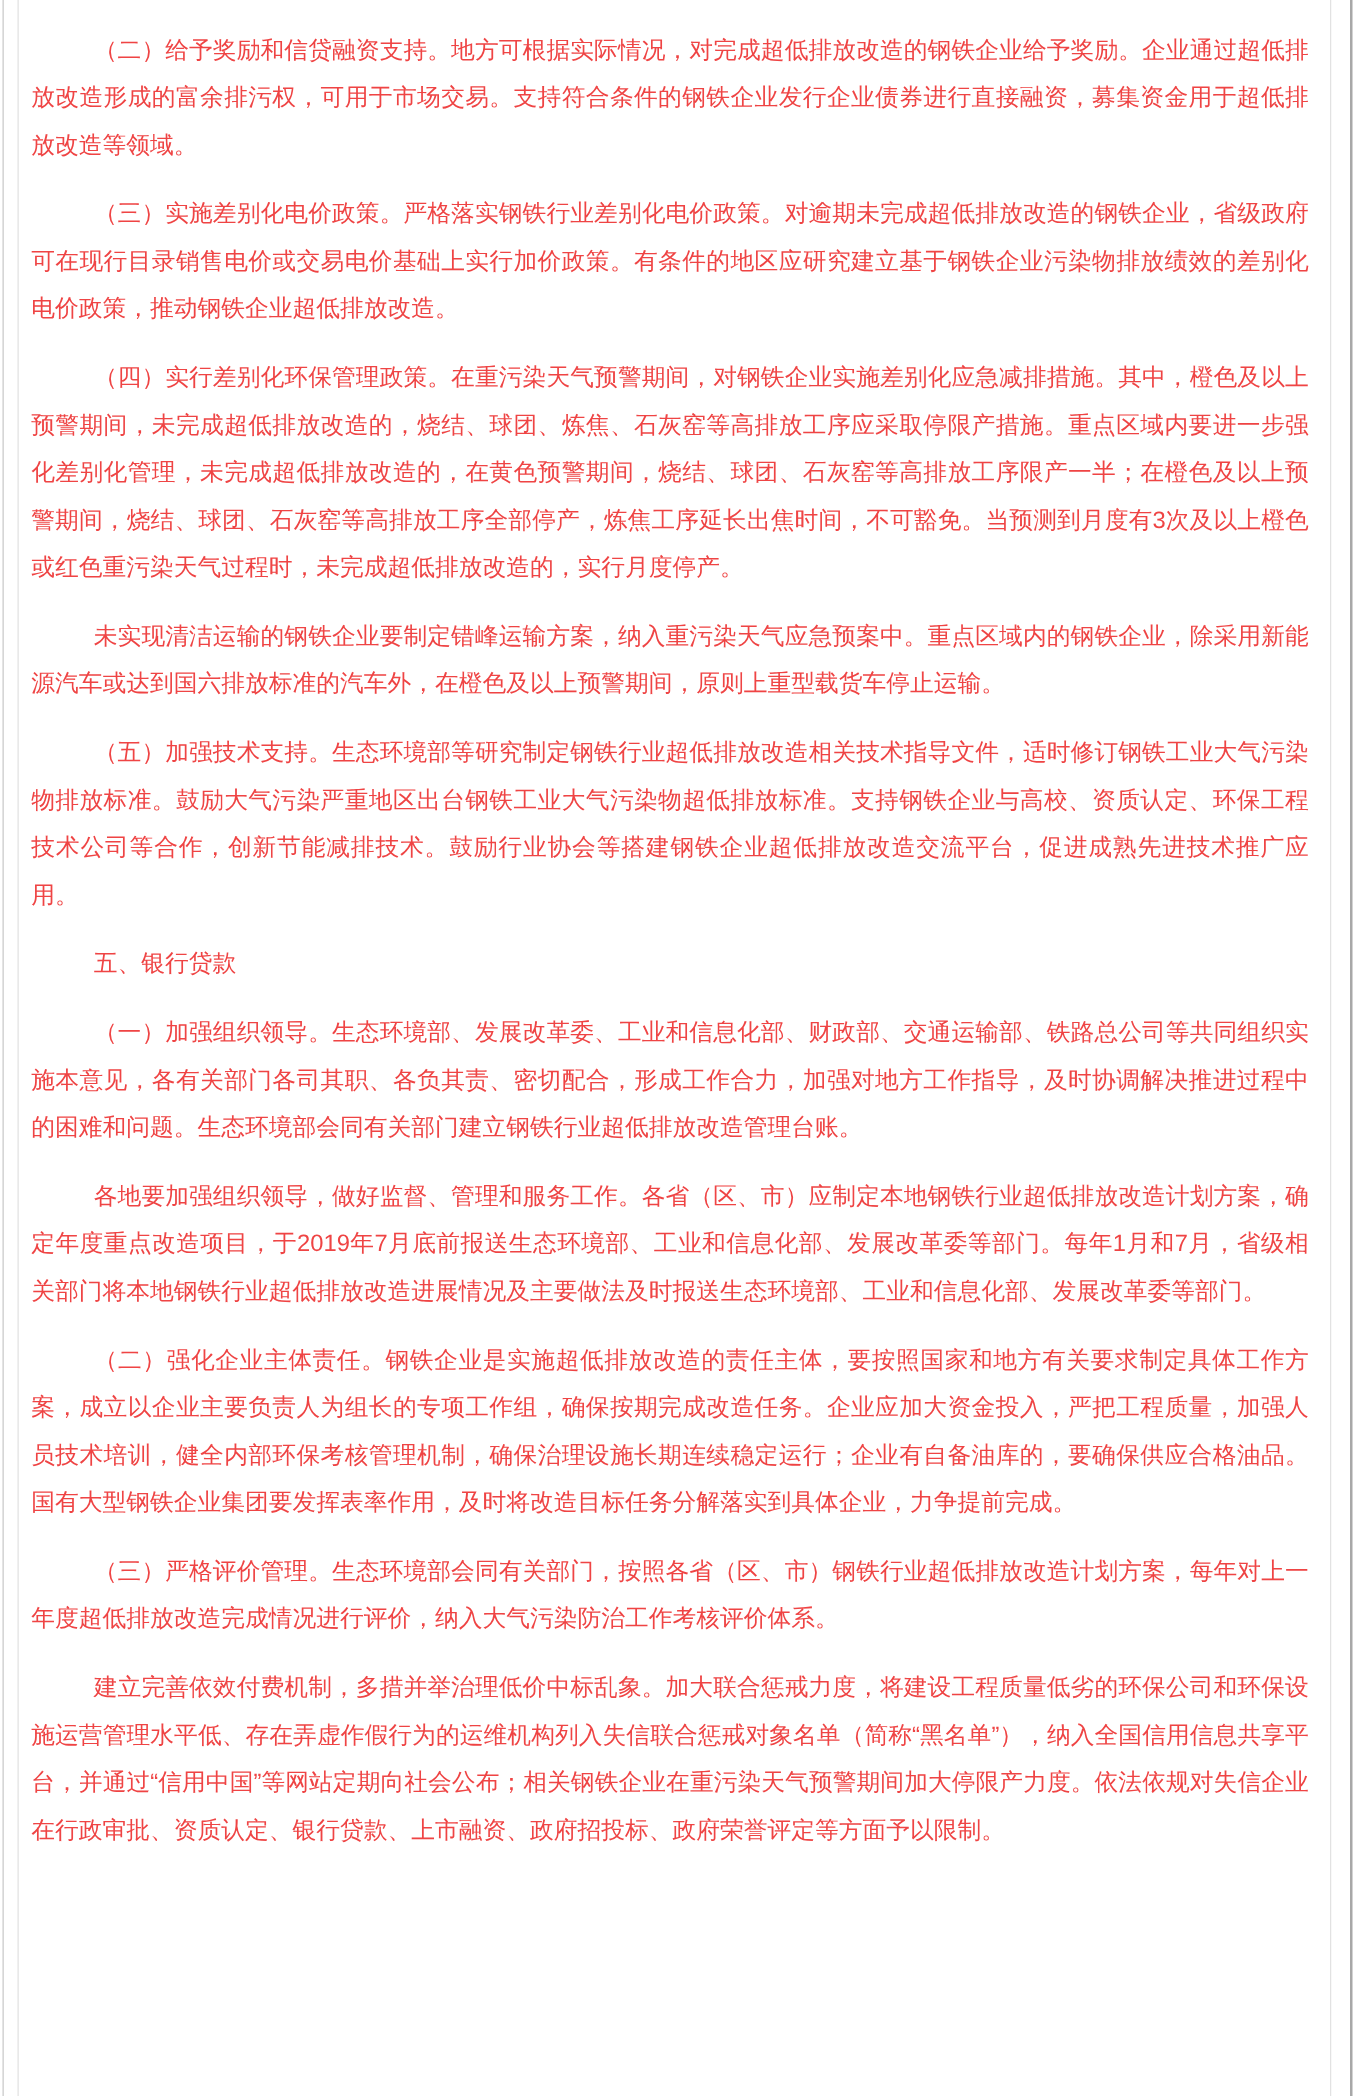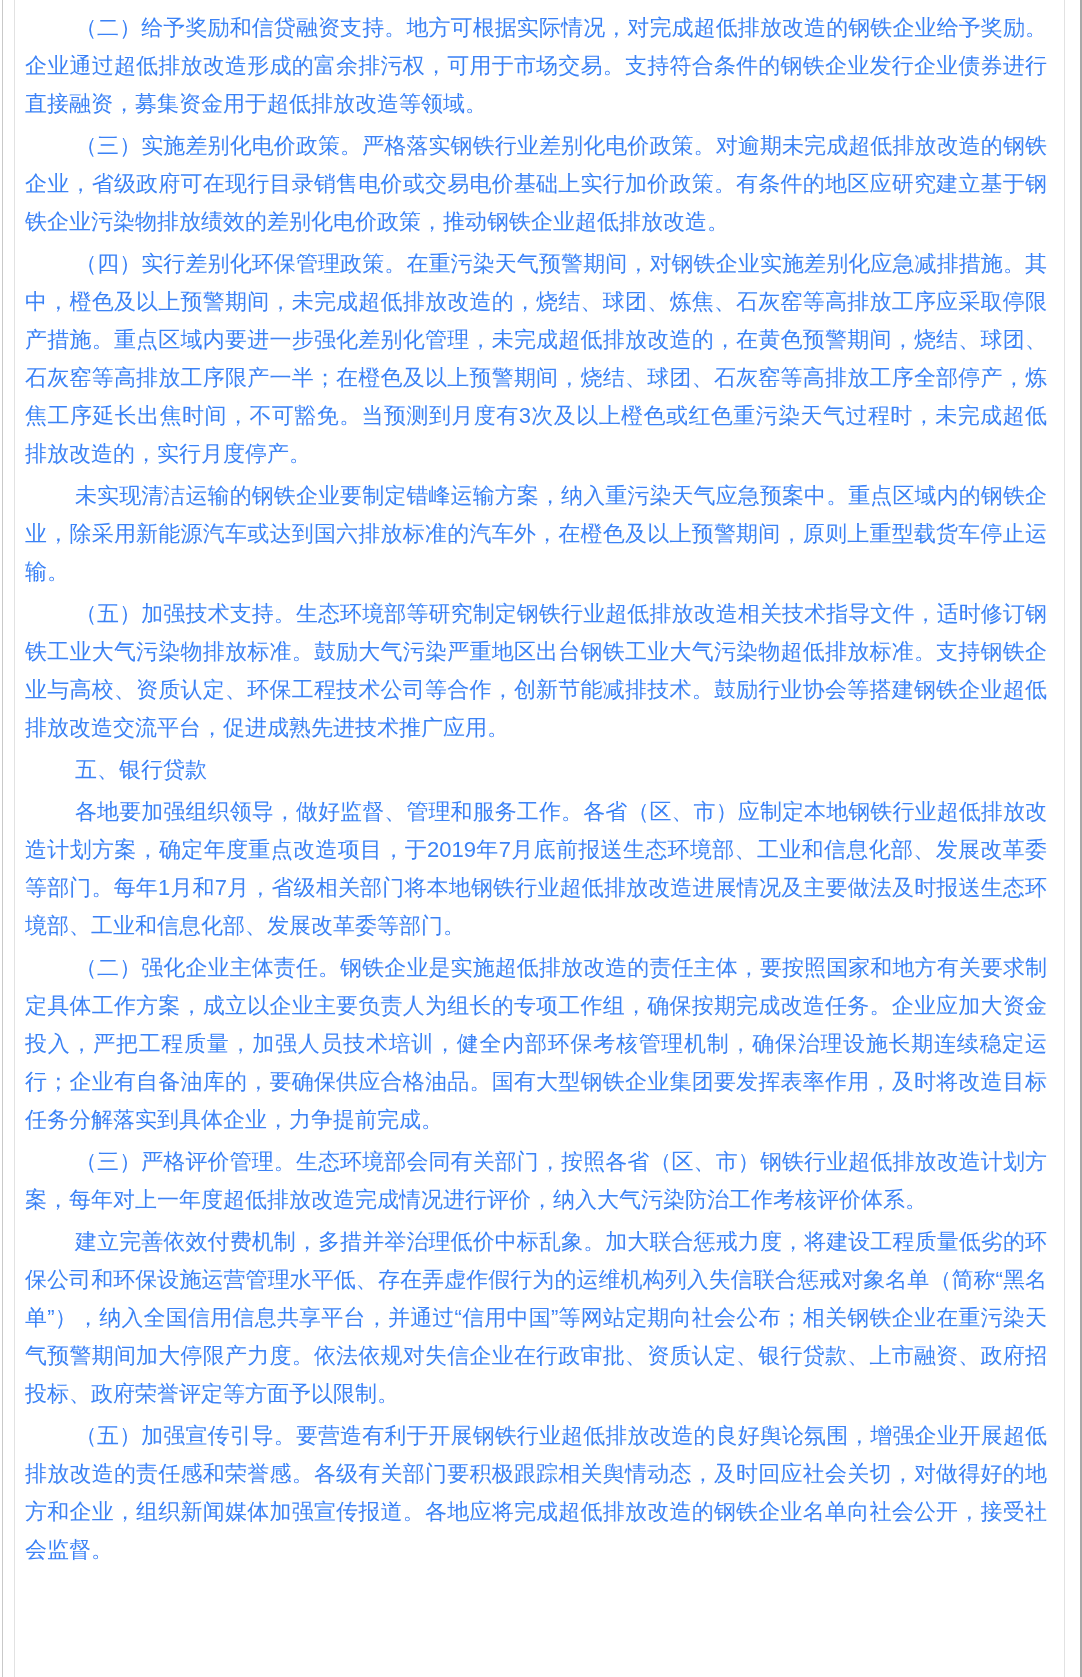--- a/index.html
+++ b/index.html
@@ -40,43 +40,43 @@
   }
   .document-body {
     position: absolute;
     left: 25px;
     top: 0;
     width: 1022px;
     padding-top: 5px;
     color: #333333;
   }
   .document-body p {
-    margin: 4px 0 3px 0;
-    font-size: 22px;
+    margin: 17px 0 3px 0;
+    font-size: 19px;
     line-height: 38px;
     text-align: justify;
     text-indent: 50px;
     word-break: break-all;
-    color: #3b82f6;
+    color: #ef4444;
   }
 </style>
 </head>
 <body>
 
 <div class="window-left-edge"></div>
 <div class="panel-left-border"></div>
 <div class="panel-right-border"></div>
 <div class="window-right-edge"></div>
 
 <div class="document-body">
   <p>（二）给予奖励和信贷融资支持。地方可根据实际情况，对完成超低排放改造的钢铁企业给予奖励。企业通过超低排放改造形成的富余排污权，可用于市场交易。支持符合条件的钢铁企业发行企业债券进行直接融资，募集资金用于超低排放改造等领域。</p>
   <p>（三）实施差别化电价政策。严格落实钢铁行业差别化电价政策。对逾期未完成超低排放改造的钢铁企业，省级政府可在现行目录销售电价或交易电价基础上实行加价政策。有条件的地区应研究建立基于钢铁企业污染物排放绩效的差别化电价政策，推动钢铁企业超低排放改造。</p>
   <p>（四）实行差别化环保管理政策。在重污染天气预警期间，对钢铁企业实施差别化应急减排措施。其中，橙色及以上预警期间，未完成超低排放改造的，烧结、球团、炼焦、石灰窑等高排放工序应采取停限产措施。重点区域内要进一步强化差别化管理，未完成超低排放改造的，在黄色预警期间，烧结、球团、石灰窑等高排放工序限产一半；在橙色及以上预警期间，烧结、球团、石灰窑等高排放工序全部停产，炼焦工序延长出焦时间，不可豁免。当预测到月度有3次及以上橙色或红色重污染天气过程时，未完成超低排放改造的，实行月度停产。</p>
   <p>未实现清洁运输的钢铁企业要制定错峰运输方案，纳入重污染天气应急预案中。重点区域内的钢铁企业，除采用新能源汽车或达到国六排放标准的汽车外，在橙色及以上预警期间，原则上重型载货车停止运输。</p>
   <p>（五）加强技术支持。生态环境部等研究制定钢铁行业超低排放改造相关技术指导文件，适时修订钢铁工业大气污染物排放标准。鼓励大气污染严重地区出台钢铁工业大气污染物超低排放标准。支持钢铁企业与高校、资质认定、环保工程技术公司等合作，创新节能减排技术。鼓励行业协会等搭建钢铁企业超低排放改造交流平台，促进成熟先进技术推广应用。</p>
   <p>五、银行贷款</p>
+  <p>（一）加强组织领导。生态环境部、发展改革委、工业和信息化部、财政部、交通运输部、铁路总公司等共同组织实施本意见，各有关部门各司其职、各负其责、密切配合，形成工作合力，加强对地方工作指导，及时协调解决推进过程中的困难和问题。生态环境部会同有关部门建立钢铁行业超低排放改造管理台账。</p>
   <p>各地要加强组织领导，做好监督、管理和服务工作。各省（区、市）应制定本地钢铁行业超低排放改造计划方案，确定年度重点改造项目，于2019年7月底前报送生态环境部、工业和信息化部、发展改革委等部门。每年1月和7月，省级相关部门将本地钢铁行业超低排放改造进展情况及主要做法及时报送生态环境部、工业和信息化部、发展改革委等部门。</p>
   <p>（二）强化企业主体责任。钢铁企业是实施超低排放改造的责任主体，要按照国家和地方有关要求制定具体工作方案，成立以企业主要负责人为组长的专项工作组，确保按期完成改造任务。企业应加大资金投入，严把工程质量，加强人员技术培训，健全内部环保考核管理机制，确保治理设施长期连续稳定运行；企业有自备油库的，要确保供应合格油品。国有大型钢铁企业集团要发挥表率作用，及时将改造目标任务分解落实到具体企业，力争提前完成。</p>
   <p>（三）严格评价管理。生态环境部会同有关部门，按照各省（区、市）钢铁行业超低排放改造计划方案，每年对上一年度超低排放改造完成情况进行评价，纳入大气污染防治工作考核评价体系。</p>
   <p>建立完善依效付费机制，多措并举治理低价中标乱象。加大联合惩戒力度，将建设工程质量低劣的环保公司和环保设施运营管理水平低、存在弄虚作假行为的运维机构列入失信联合惩戒对象名单（简称“黑名单”），纳入全国信用信息共享平台，并通过“信用中国”等网站定期向社会公布；相关钢铁企业在重污染天气预警期间加大停限产力度。依法依规对失信企业在行政审批、资质认定、银行贷款、上市融资、政府招投标、政府荣誉评定等方面予以限制。</p>
-  <p>（五）加强宣传引导。要营造有利于开展钢铁行业超低排放改造的良好舆论氛围，增强企业开展超低排放改造的责任感和荣誉感。各级有关部门要积极跟踪相关舆情动态，及时回应社会关切，对做得好的地方和企业，组织新闻媒体加强宣传报道。各地应将完成超低排放改造的钢铁企业名单向社会公开，接受社会监督。</p>
 
 </div>
 
 </body></html>

